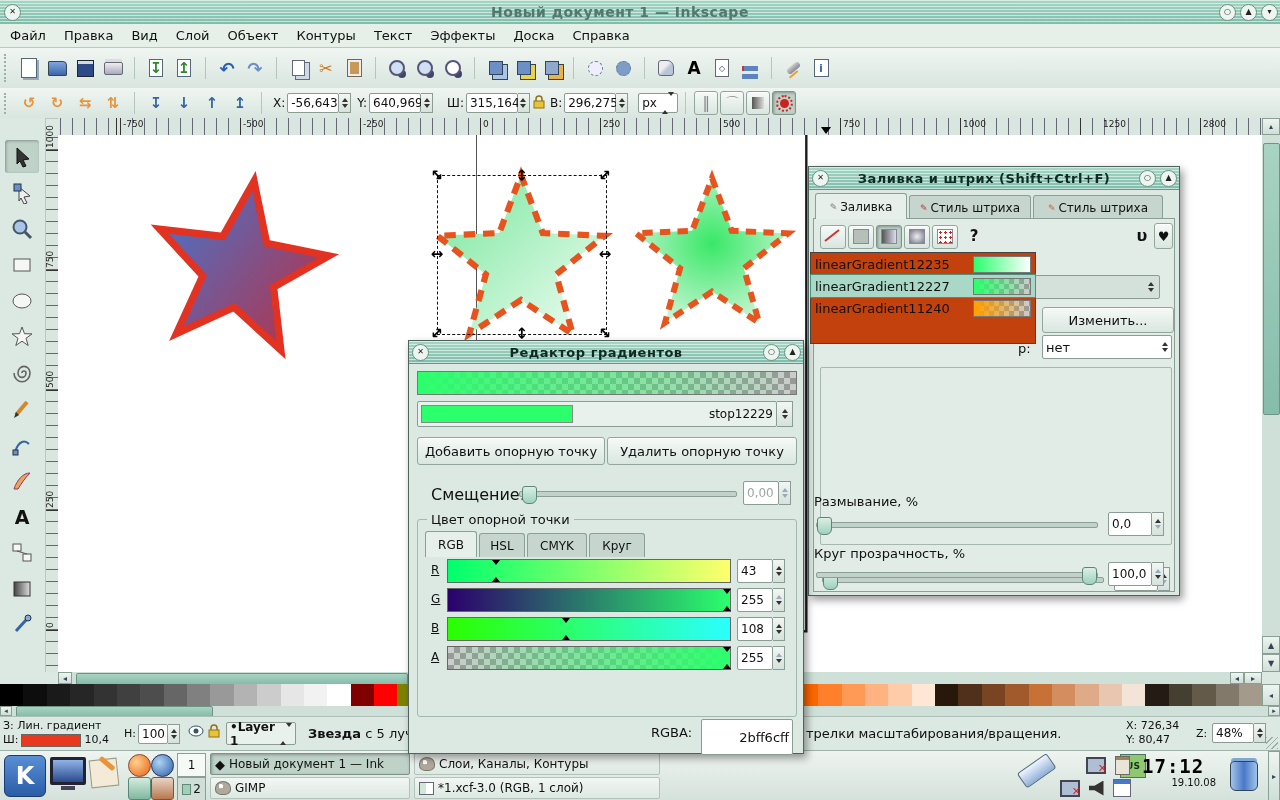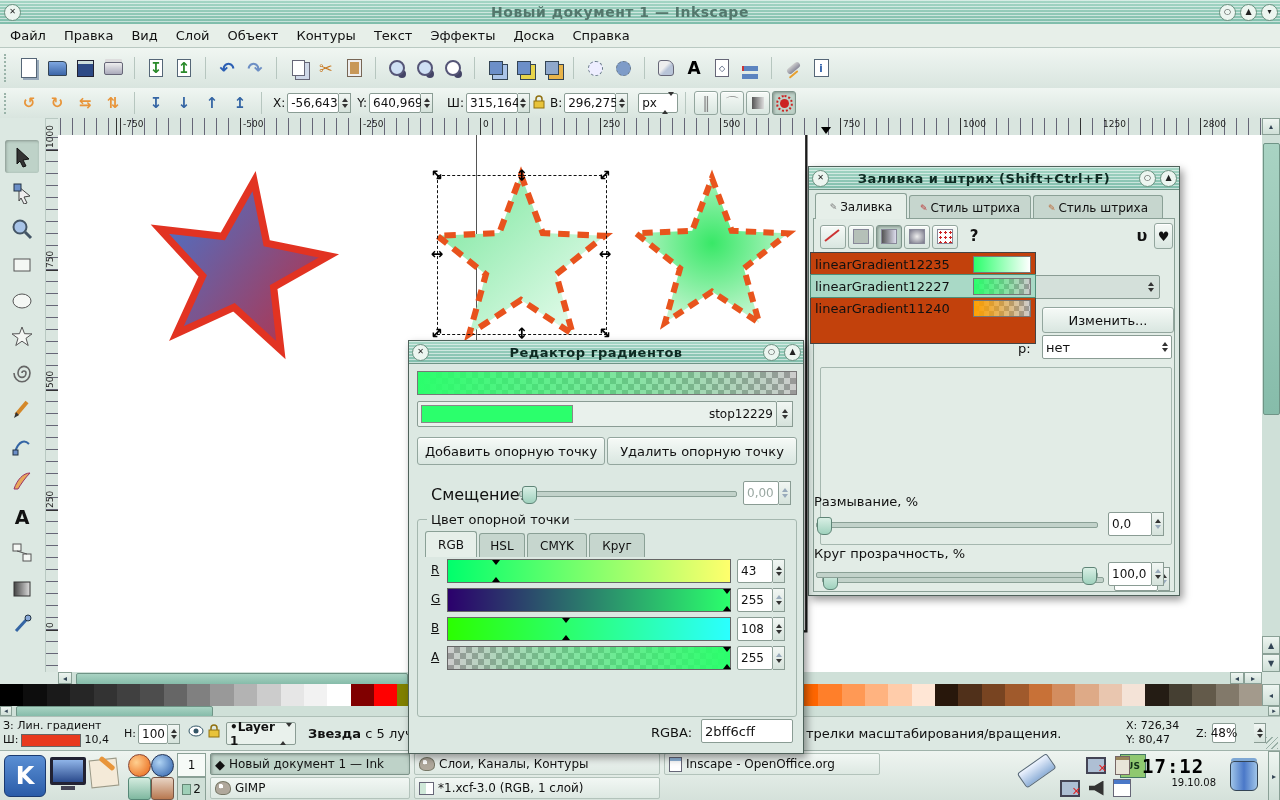--- a/index.html
+++ b/index.html
@@ -490,21 +490,21 @@
         <span>•Layer 1</span>
         <span><i class="tri-u" style="margin-bottom:2px"></i><i class="tri-d"></i></span>
       </span>
     <span class="abs" style="left:308px;top:9px;font-size:13px;white-space:nowrap;"><b>Звезда</b><span> с 5 лучам</span></span>
     <span class="abs" style="left:806px;top:9px;font-size:13px;white-space:nowrap;"><span>трелки масштабирования/вращения.</span></span>
     <div class="abs" style="left:1126px;top:2px;line-height:14px;font-size:11px;">
       <div><span>X:</span> <span>726,34</span></div>
       <div><span>Y:</span> <span>80,47</span></div>
     </div>
     <span class="abs" style="left:1196px;top:10px;">Z:</span>
-    <span class="abs field" style="left:1212px;top:6px;width:24px;justify-content:center;">
+    <span class="abs field" style="left:1212px;top:6px;width:42px;justify-content:flex-start;">
         <span>48%</span>
       </span>
     <span class="abs spincol" style="left:1254px;top:6px;">
         <i class="tri-u"></i>
         <i class="tri-d"></i>
       </span>
     <span class="abs" style="left:1266px;top:20px;width:12px;height:12px;background:repeating-linear-gradient(135deg,#9ab0a7 0 1px,transparent 1px 4px);"></span>
   </div>
 
   <div class="abs dialog" style="left:808px;top:166px;width:370px;height:428px;z-index:10;">
@@ -724,21 +724,21 @@
       </div>
     <span class="abs field" style="left:328px;top:305px;width:36px;height:24px;">
         <span>255</span>
       </span>
     <span class="abs spincol" style="left:364px;top:305px;height:24px;">
         <i class="tri-u tri-dim"></i>
         <i class="tri-d"></i>
       </span>
 
     <span class="abs" style="left:242px;top:384px;font-size:13px;"><span>RGBA:</span></span>
-    <span class="abs field" style="left:292px;top:378px;width:92px;height:24px;font-size:13px;">
+    <span class="abs field" style="left:292px;top:378px;width:92px;height:36px;font-size:13px;justify-content:flex-end;">
         <span>2bff6cff</span>
       </span>
   </div>
 
   <div class="abs taskbar">
     <div class="abs" style="left:4px;top:4px;width:40px;height:40px;background:linear-gradient(#5a8fd4,#2a5ca8);border:1px solid #1a3a70;border-radius:6px;color:#fff;font-weight:bold;font-size:24px;display:flex;align-items:center;justify-content:center;">K</div>
     <div class="abs" style="left:50px;top:6px;width:36px;height:36px;">
         <span style="display:block;width:30px;height:22px;background:linear-gradient(#8fb4e8,#2a4a8c);border:3px solid #223;border-radius:2px;"></span>
         <span style="display:block;width:14px;height:4px;background:#445;margin:1px auto 0;"></span>
       </div>
@@ -759,24 +759,20 @@
       </div>
 
     <div class="task pressed" style="left:210px;top:2px;width:200px;">
         <span style="color:#111;font-size:13px;">◆</span>
         <span>Новый документ 1 — Ink</span>
       </div>
     <div class="task" style="left:414px;top:2px;width:246px;">
         <span style="display:inline-block;width:14px;height:12px;background:radial-gradient(circle at 35% 35%,#fff 18%,#b0a89c 20%);border-radius:50% 50% 40% 40%;border:1px solid #776;"></span>
         <span>Слои, Каналы, Контуры</span>
       </div>
-    <div class="task" style="left:664px;top:2px;width:216px;">
-        <span style="display:inline-block;width:11px;height:13px;background:#fff;border:1px solid #667;box-shadow:inset 0 3px 0 #8fb4d8;"></span>
-        <span>Inscape - OpenOffice.org</span>
-      </div>
     <div class="task" style="left:210px;top:26px;width:200px;">
         <span style="display:inline-block;width:14px;height:12px;background:radial-gradient(circle at 35% 35%,#fff 18%,#b0a89c 20%);border-radius:50% 50% 40% 40%;border:1px solid #776;"></span>
         <span>GIMP</span>
       </div>
     <div class="task" style="left:414px;top:26px;width:246px;">
         <span style="display:inline-block;width:13px;height:11px;background:linear-gradient(90deg,#cfe8d8 50%,#fff 50%);border:1px solid #667;"></span>
         <span>*1.xcf-3.0 (RGB, 1 слой)</span>
       </div>
 
     <div class="abs" style="left:1008px;top:6px;width:46px;height:38px;">

